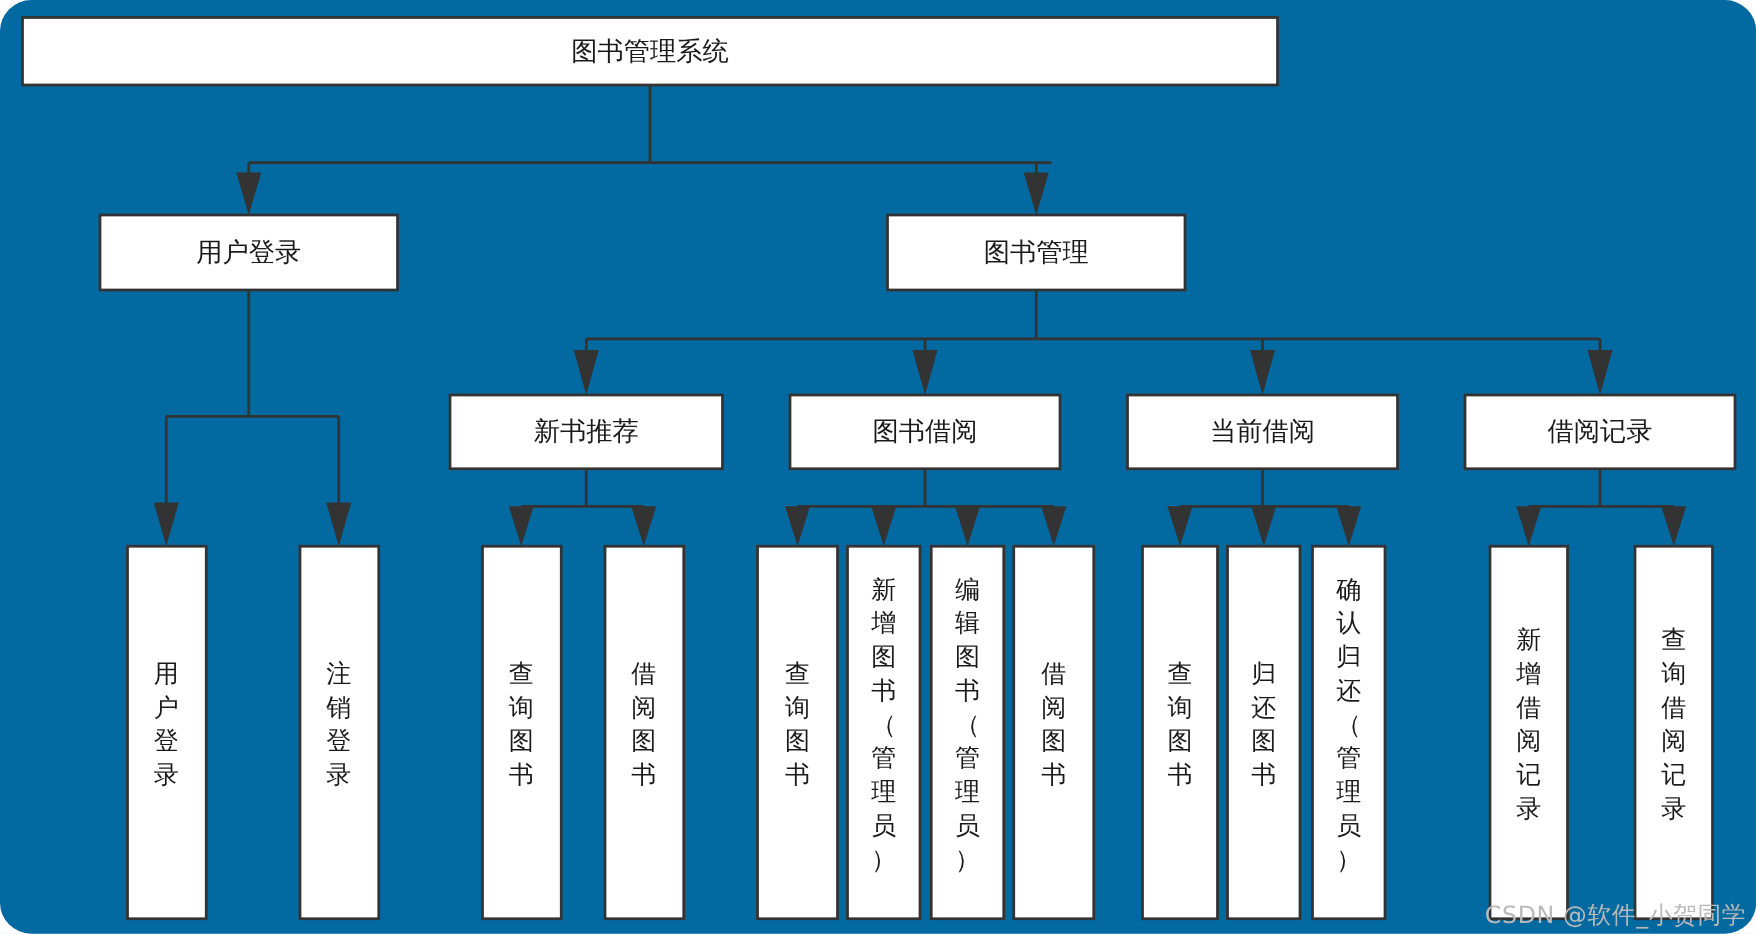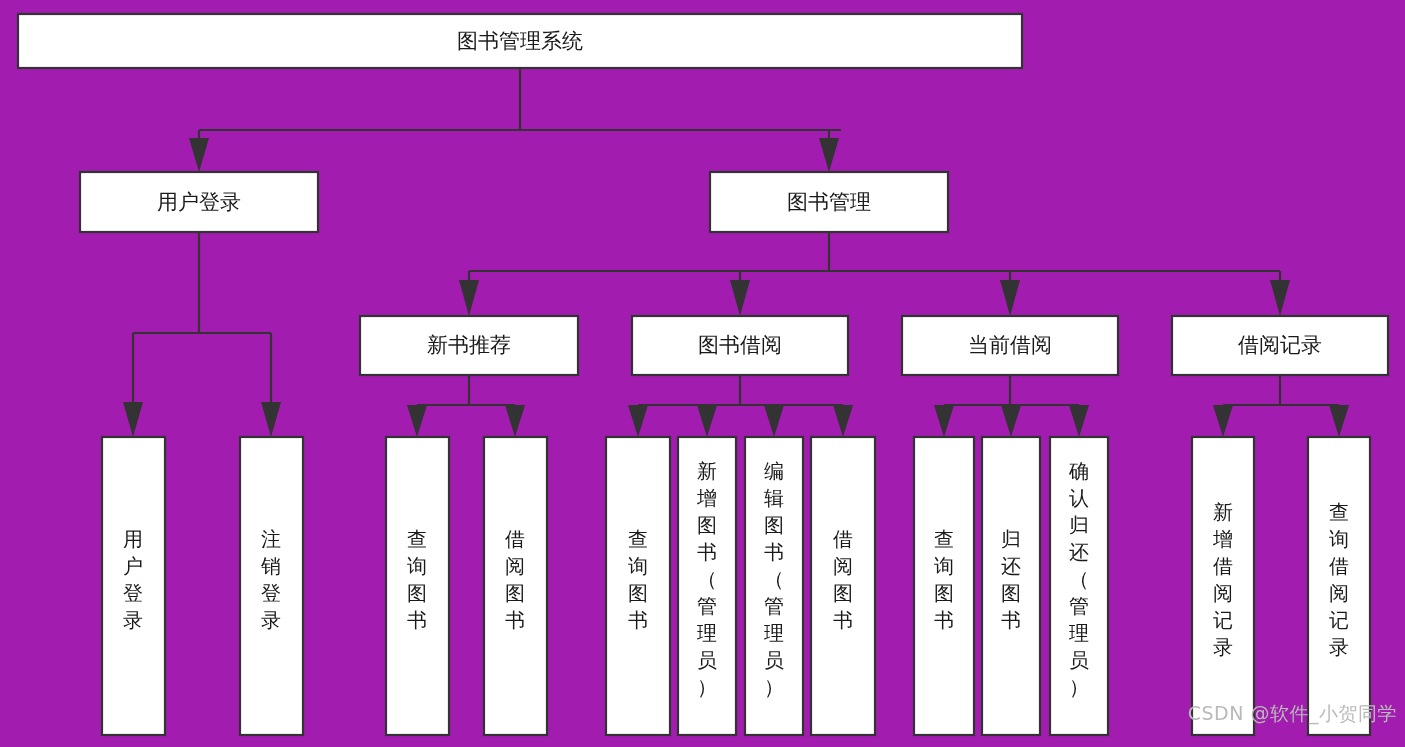--- a/index.html
+++ b/index.html
@@ -11,21 +11,22 @@
   body {
     width: 1405px;
     height: 747px;
     overflow: hidden;
     font-family: "DejaVu Sans", "Liberation Sans", sans-serif;
   }
   #diagram-root {
     position: relative;
     width: 1405px;
     height: 747px;
-    background: #a21caf;
+    background: #0369a1;
+    border-radius: 25px;
   }
   svg.diagram-canvas {
     position: absolute;
     left: 0;
     top: 0;
     width: 1405px;
     height: 747px;
     display: block;
   }
   .node-box {
@@ -52,21 +53,21 @@
   }
   .node-label-vertical {
     fill: #1a1a1a;
     font-family: "DejaVu Sans", "Liberation Sans", sans-serif;
     font-size: 20px;
     text-anchor: middle;
   }
   .watermark {
     position: absolute;
     right: 8px;
-    bottom: 20px;
+    bottom: 2px;
     color: #b9b9b9;
     font-size: 19px;
     font-family: "DejaVu Sans", "Liberation Sans", sans-serif;
     white-space: nowrap;
     letter-spacing: 0.5px;
     pointer-events: none;
   }
 </style>
 </head>
 <body>

